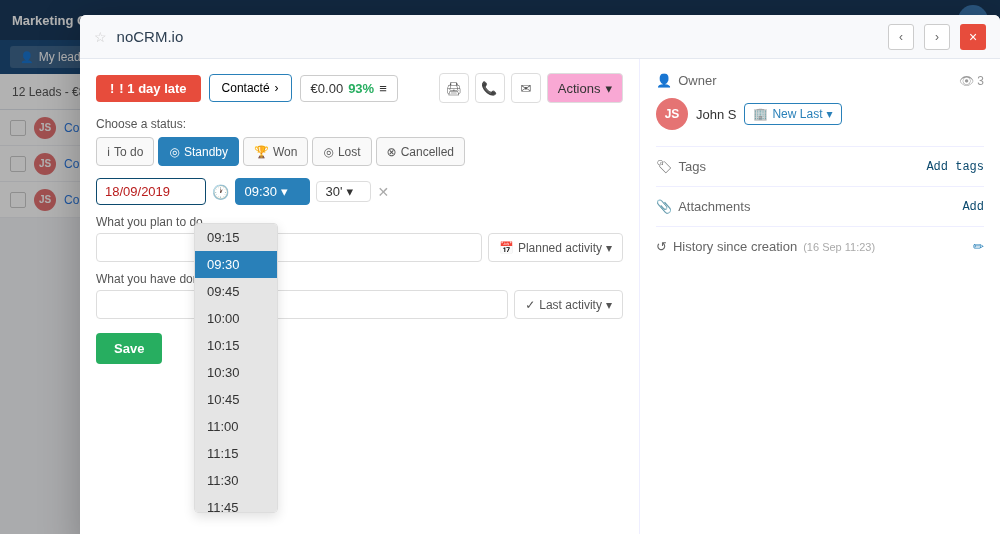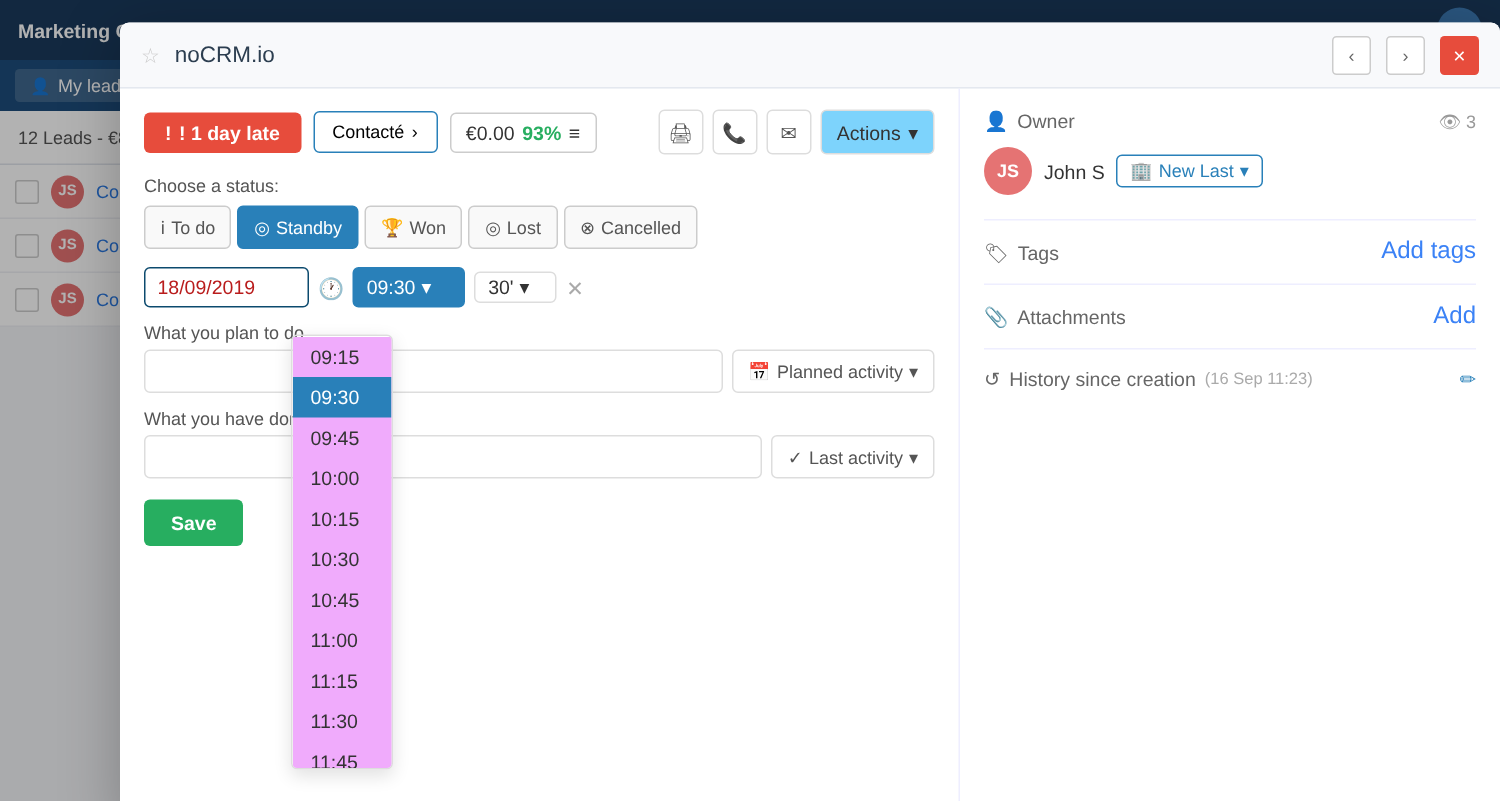--- a/index.html
+++ b/index.html
@@ -51,40 +51,40 @@
     
     .modal-left { width: 560px; padding: 14px 16px; border-right: 1px solid #eef; overflow: hidden; }
 
     .status-bar { display: flex; align-items: center; gap: 8px; margin-bottom: 14px; }
     .late-btn { background: #e74c3c; color: #fff; border: none; border-radius: 4px; padding: 6px 14px; font-size: 13px; font-weight: 600; cursor: pointer; display: flex; align-items: center; gap: 5px; }
     .contact-btn { border: 1px solid #2980b9; color: #000000; background: #fff; border-radius: 4px; padding: 6px 12px; font-size: 12px; cursor: pointer; display: flex; align-items: center; gap: 5px; }
     .amount-badge { border: 1px solid #ccc; border-radius: 4px; padding: 5px 10px; font-size: 13px; color: #333; display: flex; align-items: center; gap: 5px; }
     .amount-percent { color: #27ae60; font-weight: 600; }
     .action-icons { margin-left: auto; display: flex; gap: 6px; }
     .icon-btn { width: 30px; height: 30px; border: 1px solid #ddd; background: #fff; border-radius: 4px; cursor: pointer; display: flex; align-items: center; justify-content: center; color: #555; font-size: 13px; }
-    .actions-btn { border: 1px solid #ddd; background: #7dd3fc; border-radius: 4px; padding: 5px 10px; font-size: 13px; color: #333; cursor: pointer; display: flex; align-items: center; gap: 5px; }
+    .actions-btn { border: 1px solid #ddd; background: #f9a8d4; border-radius: 4px; padding: 5px 10px; font-size: 13px; color: #333; cursor: pointer; display: flex; align-items: center; gap: 5px; }
 
     
     .status-chooser { margin-bottom: 12px; }
     .choose-label { font-size: 12px; color: #555; margin-bottom: 6px; }
     .status-tabs { display: flex; gap: 4px; }
     .status-tab { border: 1px solid #ccc; background: #f9f9f9; border-radius: 4px; padding: 5px 10px; font-size: 12px; cursor: pointer; color: #555; display: flex; align-items: center; gap: 4px; }
     .status-tab.active { background: #2980b9; border-color: #2980b9; color: #fff; }
 
     .standby-hint { font-size: 12px; color: #2980b9; margin-bottom: 10px; font-style: italic; }
 
     
     .datetime-row { display: flex; align-items: center; gap: 6px; margin-bottom: 10px; }
     .date-input { border: 1px solid #0c4a6e; border-radius: 4px; padding: 5px 8px; font-size: 13px; color: #b91c1c; width: 110px; }
     .time-select { border: 1px solid #2980b9; border-radius: 4px; padding: 5px 8px; font-size: 13px; color: #fff; background: #2980b9; cursor: pointer; display: flex; align-items: center; gap: 4px; min-width: 75px; }
     .duration-select { border: 1px solid #ddd; border-radius: 4px; padding: 2px 8px; font-size: 13px; color: #333; background: #fff; cursor: pointer; display: flex; align-items: center; gap: 4px; min-width: 55px; text-align: right; }
     .clear-icon { color: #aaa; cursor: pointer; font-size: 14px; }
 
     
-    .time-dropdown { position: absolute; top: 208px; left: 114px; background: #f0abfc; border: 1px solid #ddd; border-radius: 4px; box-shadow: 0 4px 12px rgba(0,0,0,0.12); z-index: 50; width: 68px; overflow-y: auto; max-height: 290px; }
+    .time-dropdown { position: absolute; top: 208px; left: 114px; background: #e5e5e5; border: 1px solid #ddd; border-radius: 4px; box-shadow: 0 4px 12px rgba(0,0,0,0.12); z-index: 50; width: 84px; overflow-y: auto; max-height: 290px; }
     .time-option { padding: 6px 12px; font-size: 13px; color: #333; cursor: pointer; }
     .time-option.selected { background: #2980b9; color: #fff; }
 
     
     .field-label { font-size: 12px; color: #555; margin-bottom: 4px; }
     .plan-row { display: flex; gap: 6px; margin-bottom: 10px; }
     .plan-input { flex: 1; border: 1px solid #ddd; border-radius: 4px; padding: 6px 10px; font-size: 13px; color: #333; }
     .planned-btn { border: 1px solid #ddd; background: #fff; border-radius: 4px; padding: 5px 10px; font-size: 12px; color: #555; cursor: pointer; display: flex; align-items: center; gap: 4px; white-space: nowrap; }
 
     
@@ -103,21 +103,21 @@
     .eye-count { color: #999; font-size: 12px; display: flex; align-items: center; gap: 3px; }
 
     .owner-row { display: flex; align-items: center; gap: 8px; }
     .owner-avatar { width: 32px; height: 32px; border-radius: 50%; background: #e57373; display: flex; align-items: center; justify-content: center; color: #fff; font-size: 12px; font-weight: 700; }
     .owner-name { font-size: 13px; color: #333; font-weight: 500; }
     .location-badge { border: 1px solid #2980b9; color: #2980b9; border-radius: 4px; padding: 3px 8px; font-size: 12px; cursor: pointer; display: flex; align-items: center; gap: 4px; }
 
     .section-divider { border: none; border-top: 1px solid #eef; margin: 12px 0; }
 
     .tags-section { margin-bottom: 12px; }
-    .add-link { color: #3b82f6; font-size: 16px; cursor: pointer; }
+    .add-link { color: #0c4a6e; font-size: 12px; cursor: pointer; font-family: Liberation Mono, monospace; }
 
     .attachments-section { margin-bottom: 12px; }
 
     .history-section { }
     .history-date { font-size: 11px; color: #aaa; }
     .edit-icon { color: #2980b9; font-size: 13px; cursor: pointer; }
   </style>
 </head>
 <body>
 

